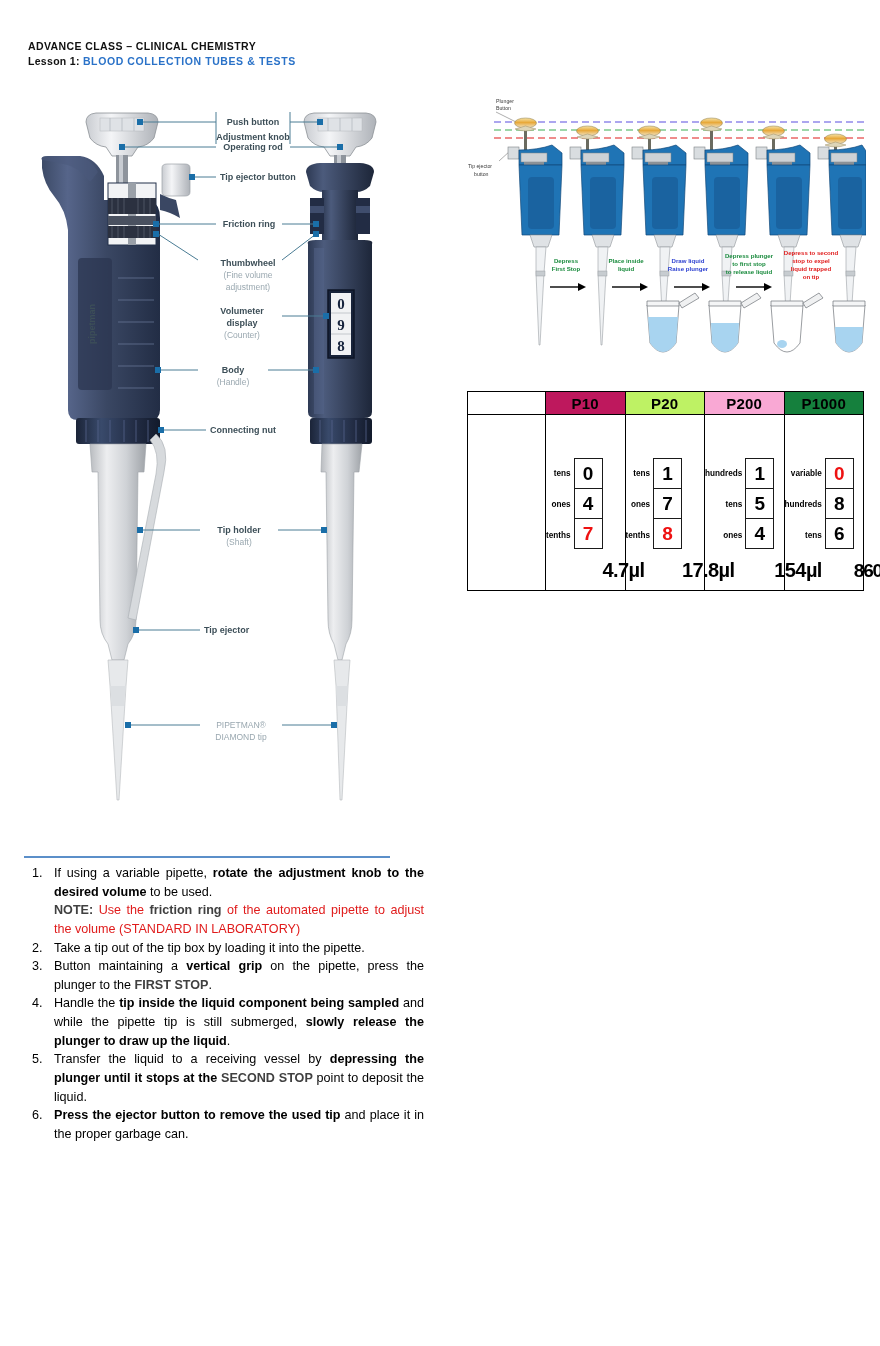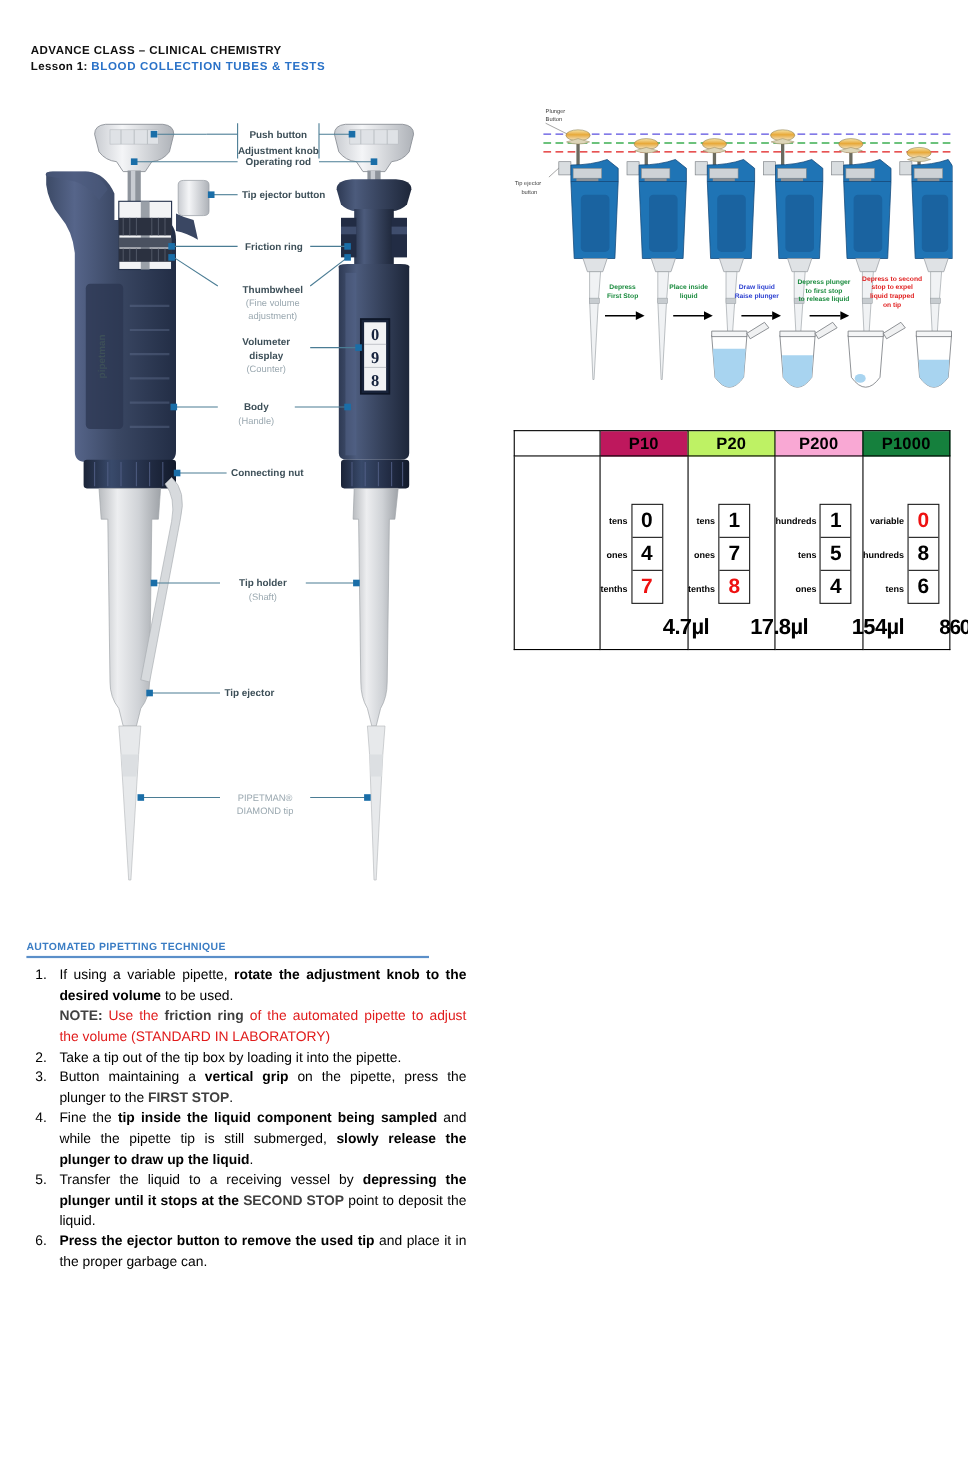--- a/index.html
+++ b/index.html
@@ -724,23 +724,22 @@
             </div>
           </div>
           <div class="result narrow">860µl</div>
         </div>
       </td>
     </tr>
   </tbody>
 </table>
 
 <div id="technique-section">
-  <div class="section-heading">AUTOMATED PIPETTING TECHNIQUE</div>
   <div class="section-rule"></div>
   <ol class="steps" id="steps-list">
       <li><span>If using a variable pipette, </span><span class="b">rotate the adjustment knob to the desired volume</span><span> to be used.</span><span class="note-line"><span class="red-b">NOTE:</span><span class="red"> Use the </span><span class="red-b">friction ring</span><span class="red"> of the automated pipette to adjust the volume (STANDARD IN LABORATORY)</span></span></li>
       <li><span>Take a tip out of the tip box by loading it into the pipette.</span></li>
       <li><span>Button maintaining a </span><span class="b">vertical grip</span><span> on the pipette, press the plunger to the </span><span class="red-b">FIRST STOP</span><span>.</span></li>
-      <li><span>Fine the </span><span class="b">tip inside the liquid component being sampled</span><span> and while the pipette tip is still submerged, </span><span class="b">slowly release the plunger to draw up the liquid</span><span>.</span></li>
+      <li><span>Handle the </span><span class="b">tip inside the liquid component being sampled</span><span> and while the pipette tip is still submerged, </span><span class="b">slowly release the plunger to draw up the liquid</span><span>.</span></li>
       <li><span>Transfer the liquid to a receiving vessel by </span><span class="b">depressing the plunger until it stops at the</span><span> </span><span class="red-b">SECOND STOP</span><span> point to deposit the liquid.</span></li>
       <li><span class="b">Press the ejector button to remove the used tip</span><span> and place it in the proper garbage can.</span></li>
     </ol>
 </div>
 
 </body></html>

